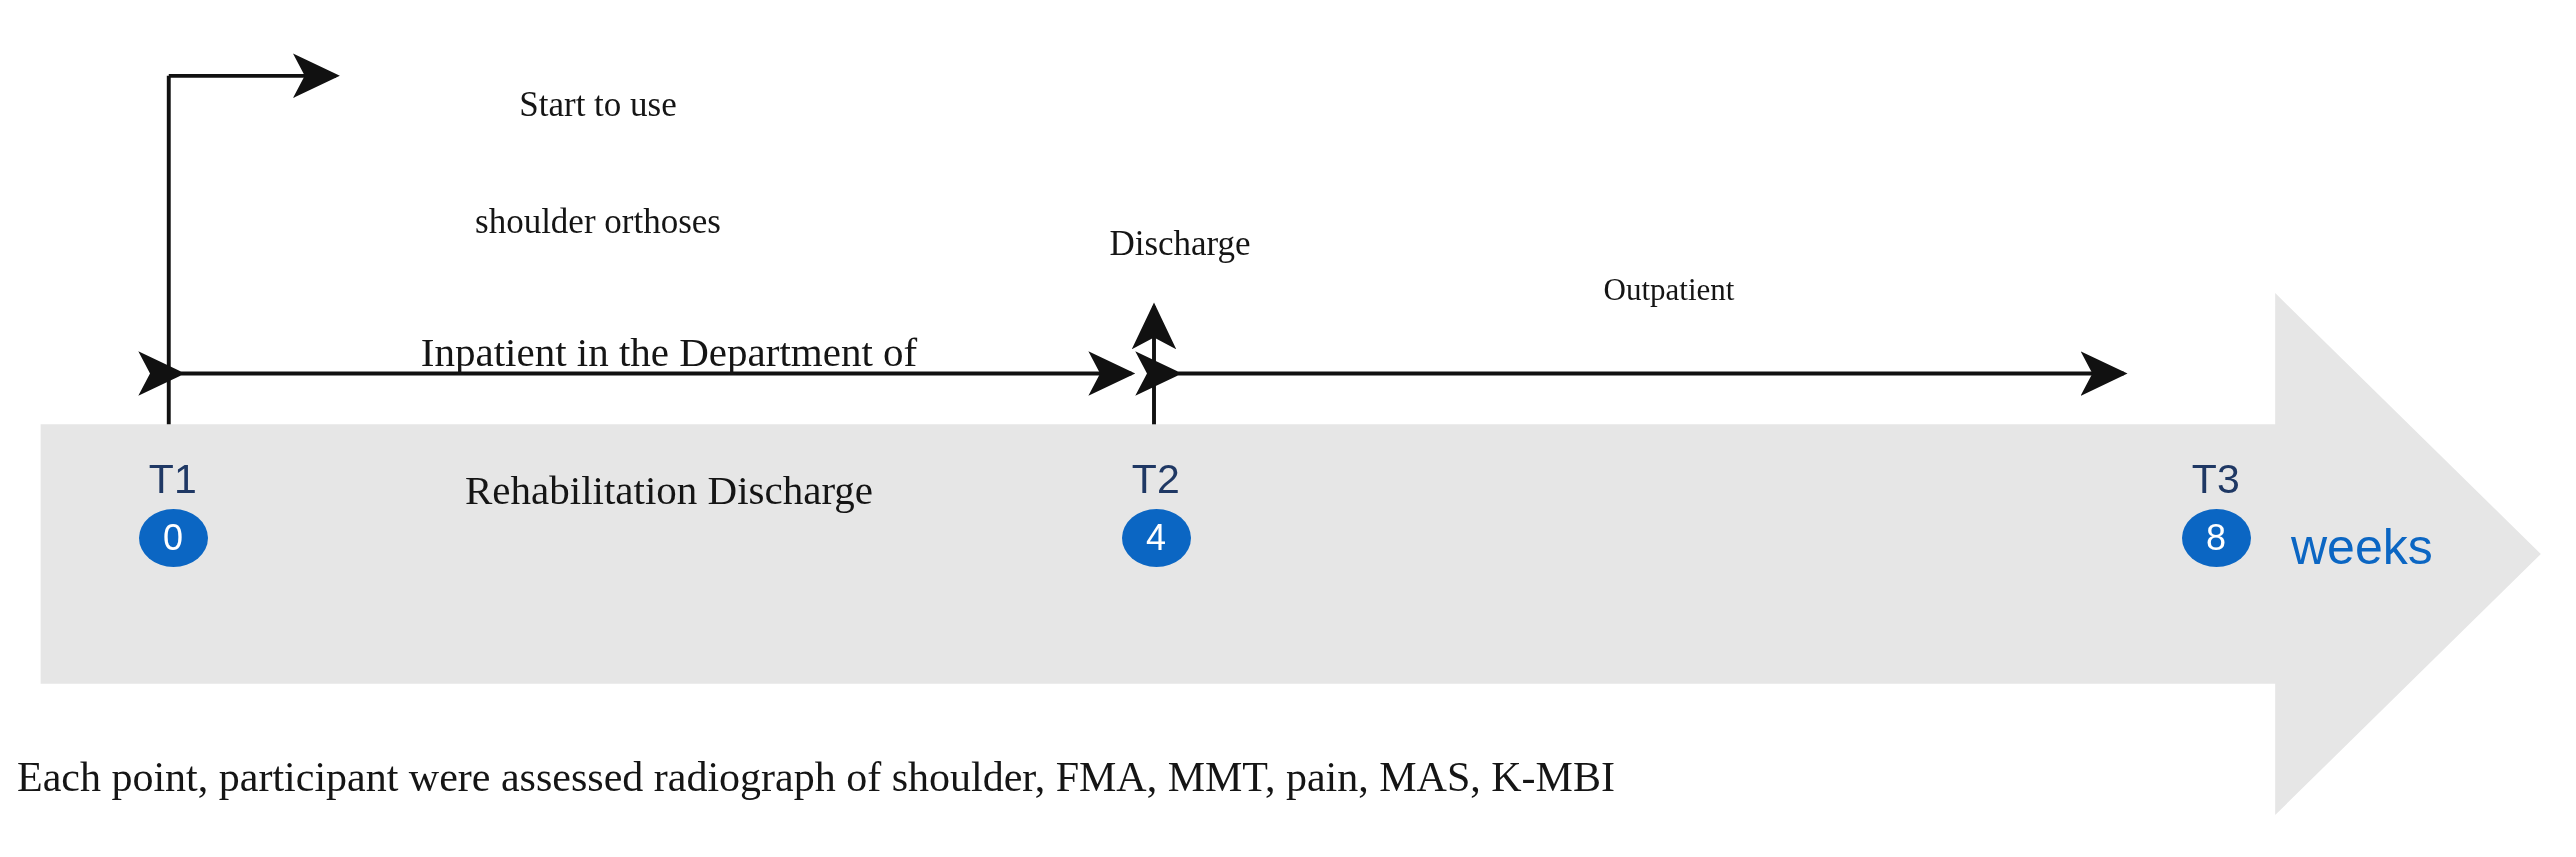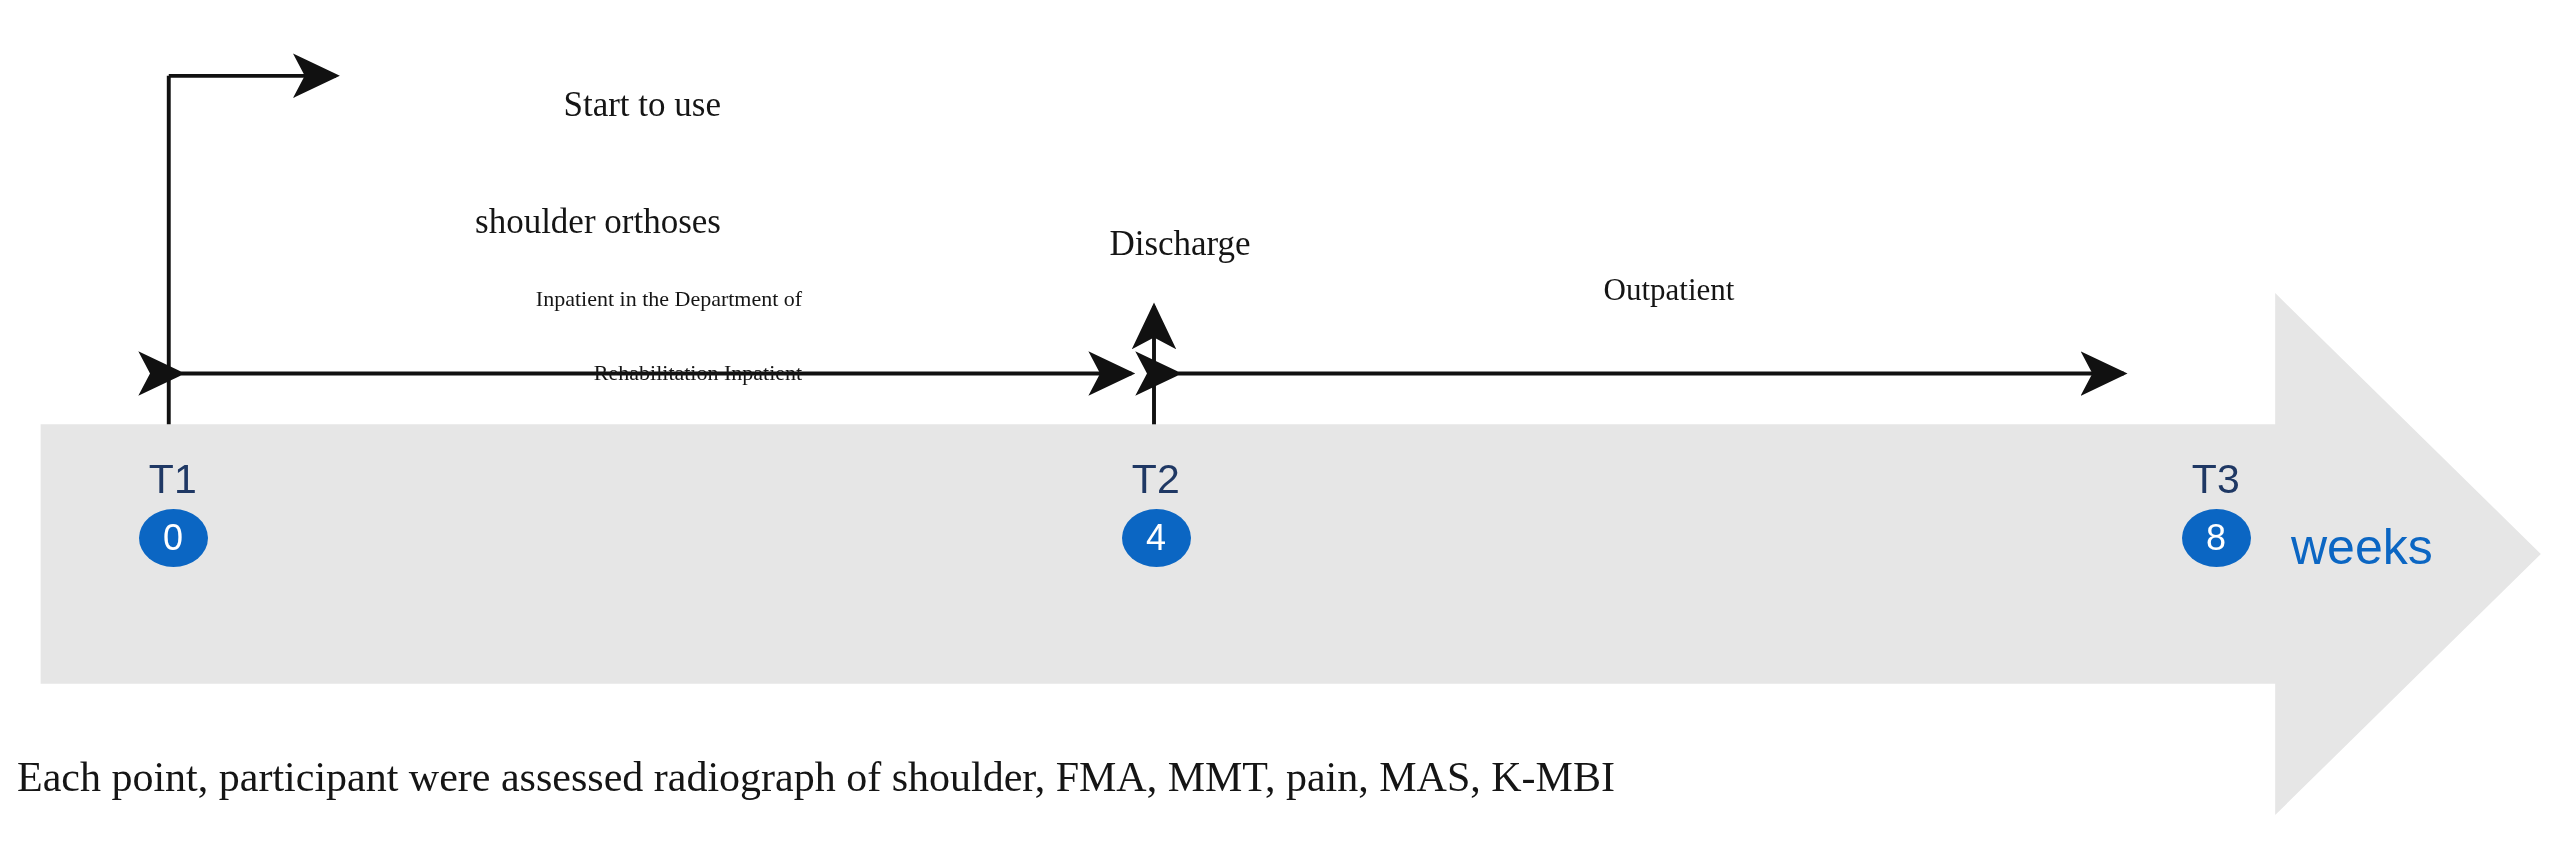--- a/index.html
+++ b/index.html
@@ -24,32 +24,32 @@
   }
   .txt {
     position: absolute;
     white-space: pre;
     color: #151515;
     font-family: "Liberation Serif", "DejaVu Serif", serif;
     line-height: 1.12;
   }
   .centered {
     transform: translateX(-50%);
-    text-align: right;
+    text-align: center;
   }
   
   #orthoses-label {
     left: 598px;
     top: 6.3px;
     font-size: 35px;
   }
   #inpatient-label {
     left: 669px;
     top: 238px;
-    font-size: 22px;
+    font-size: 41px;
   }
   #discharge-label {
     left: 1155px;
     top: 224px;
     font-size: 35px;
     margin-left: 25px;
   }
   #outpatient-label {
     left: 1649px;
     top: 273px;
@@ -136,21 +136,21 @@
     <path d="M1508,478 L2718,478" stroke="#111111" stroke-width="5" fill="none" marker-start="url(#ah-left)" marker-end="url(#ah-right)"></path>
   </svg>
 
   <div class="txt centered" id="orthoses-label">
     <div>Start to use</div>
     <div>shoulder orthoses</div>
   </div>
 
   <div class="txt centered" id="inpatient-label">
     <div>Inpatient in the Department of</div>
-    <div>Rehabilitation Inpatient</div>
+    <div>Rehabilitation Discharge</div>
   </div>
 
   <div class="txt centered" id="discharge-label">Discharge</div>
 
   <div class="txt centered" id="outpatient-label">Outpatient</div>
 
   <div class="marker" id="marker-t1">
     <span class="marker-label">T1</span>
     <span class="marker-bubble">0</span>
   </div>

